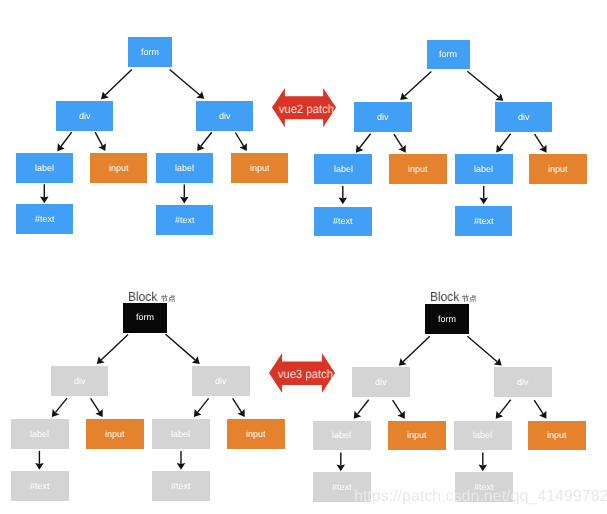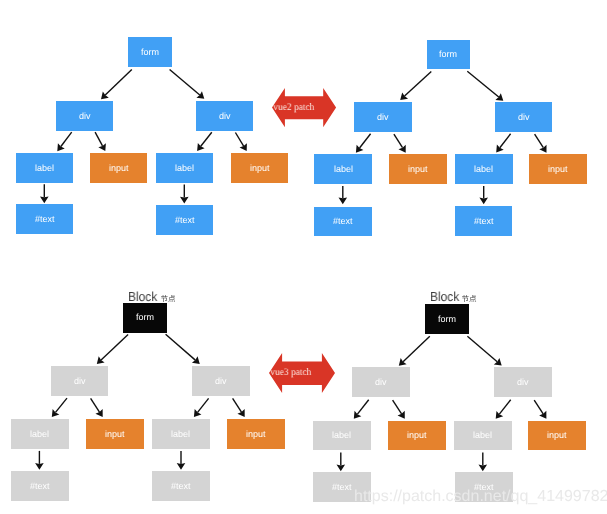--- a/index.html
+++ b/index.html
@@ -12,22 +12,22 @@
         color:#fff;font-size:9px;font-family:"Liberation Sans",sans-serif;
         line-height:1;box-sizing:border-box;}
   .node span{display:block;transform:translateY(0.3px);will-change:transform;}
   svg.edges{position:absolute;left:0;top:0;width:607px;height:514px;overflow:visible;
             pointer-events:none;}
   .cap{position:absolute;font-size:13px;color:#3b3b3b;white-space:nowrap;line-height:1;}
   .cap > span{display:inline-block;transform:scaleX(0.92);transform-origin:left center;will-change:transform;}
   .cap svg{vertical-align:-0.9px;margin-left:0.5px;}
   .arrow-wrap{position:absolute;}
   .arrow-wrap svg{display:block;overflow:visible;}
-  .arrowlbl{position:absolute;color:#fbe7e1;font-size:10px;white-space:nowrap;
-            line-height:1;text-align:left;font-family:Liberation Serif, serif;}
+  .arrowlbl{position:absolute;color:#fbe7e1;font-size:12px;white-space:nowrap;
+            line-height:1;text-align:right;}
   .arrowlbl span{display:inline-block;transform:scaleX(0.94);will-change:transform;}
   .wm{position:absolute;color:#e9e9e9;font-size:16px;white-space:nowrap;line-height:1;}
   .wm span{display:inline-block;will-change:transform;}
 </style>
 </head>
 <body>
 
 <div id="stage">
 
   <svg class="edges" viewBox="0 0 607 514">

